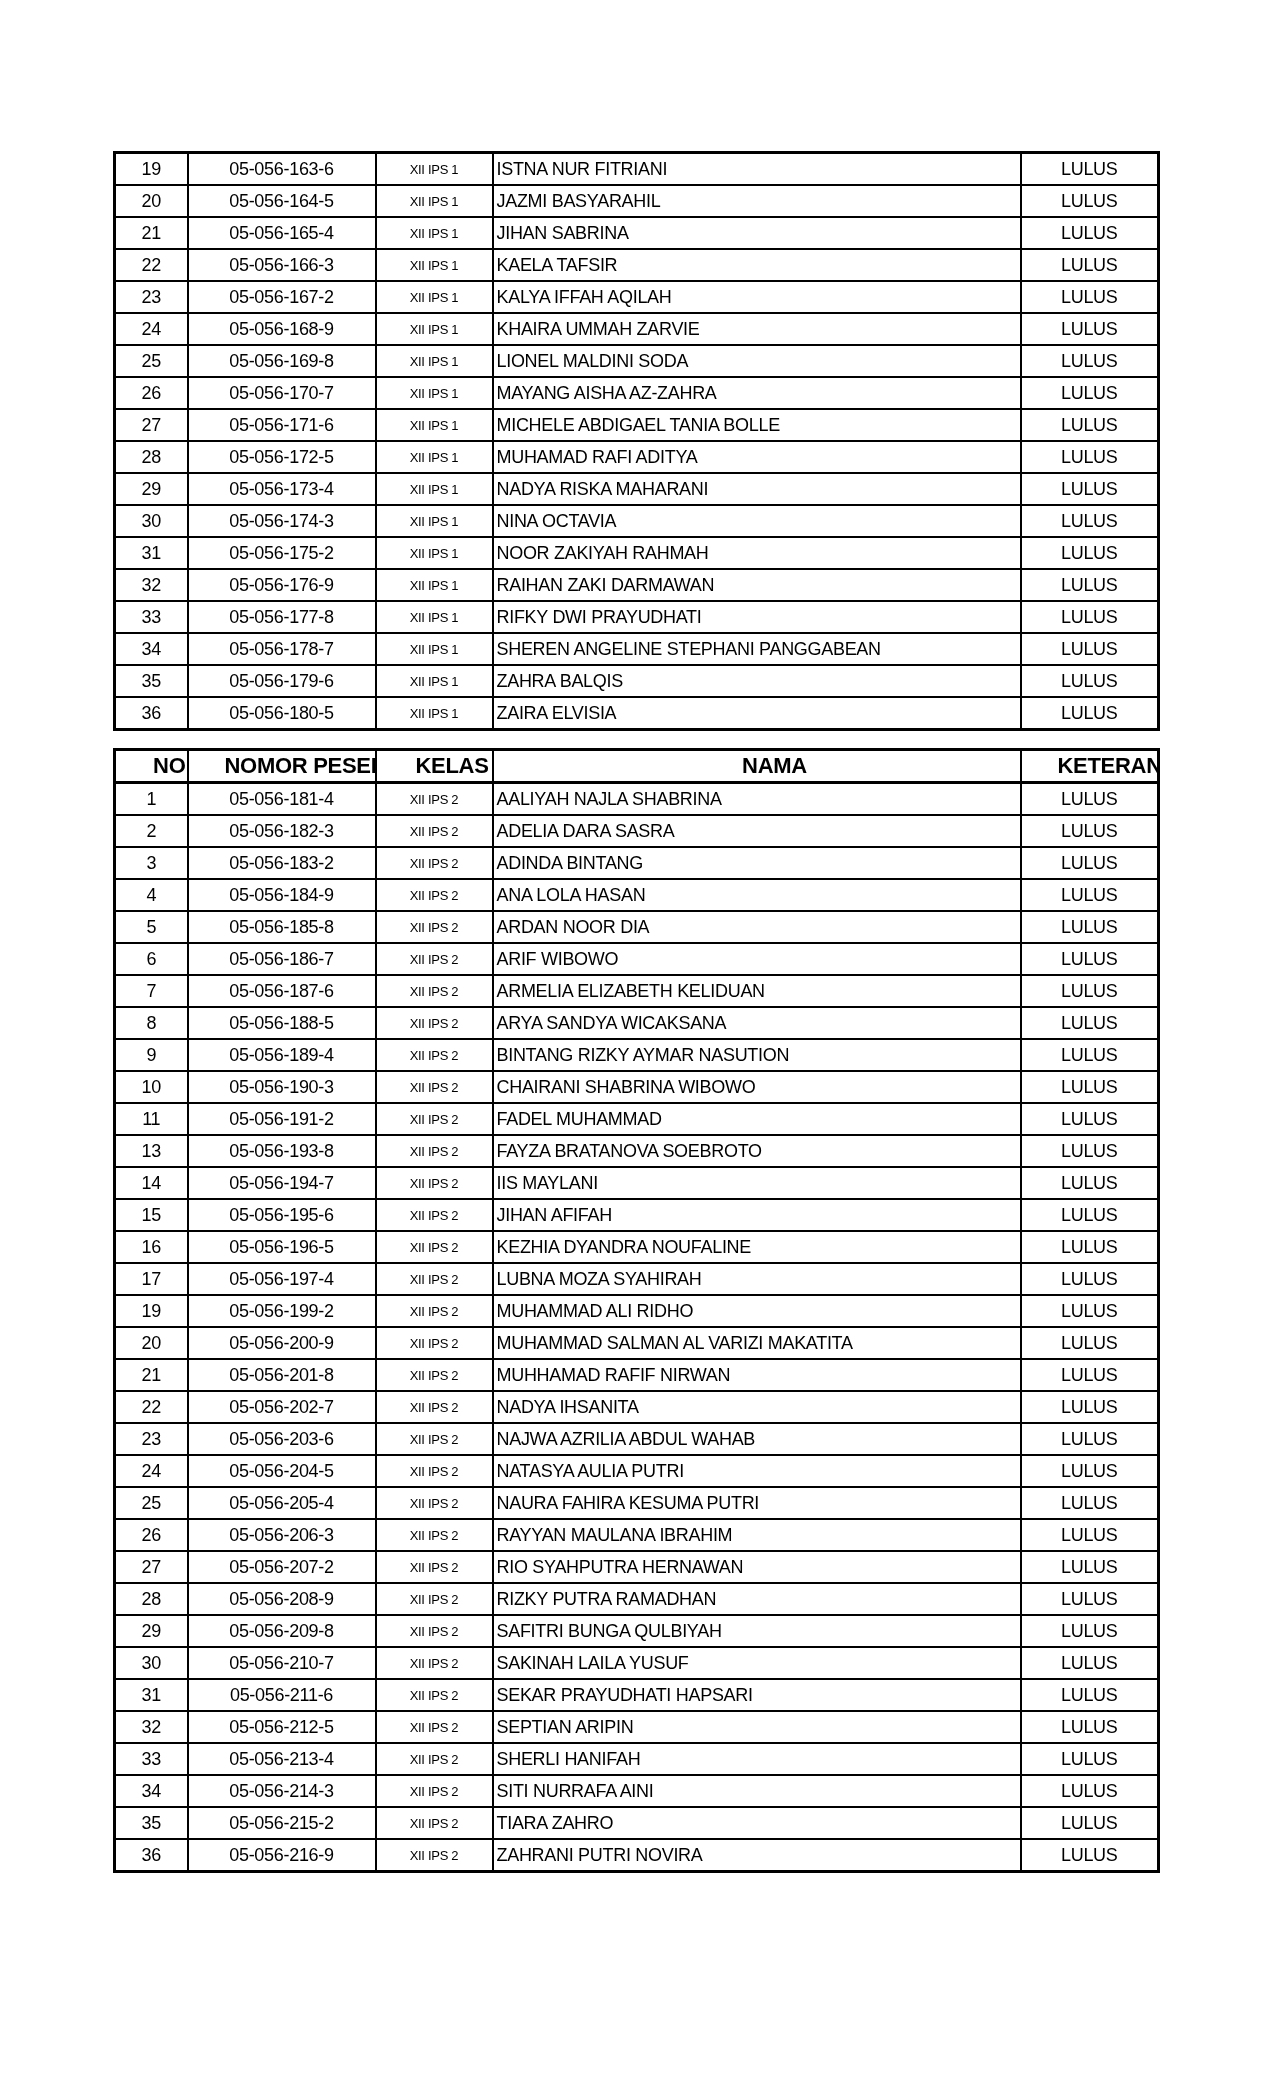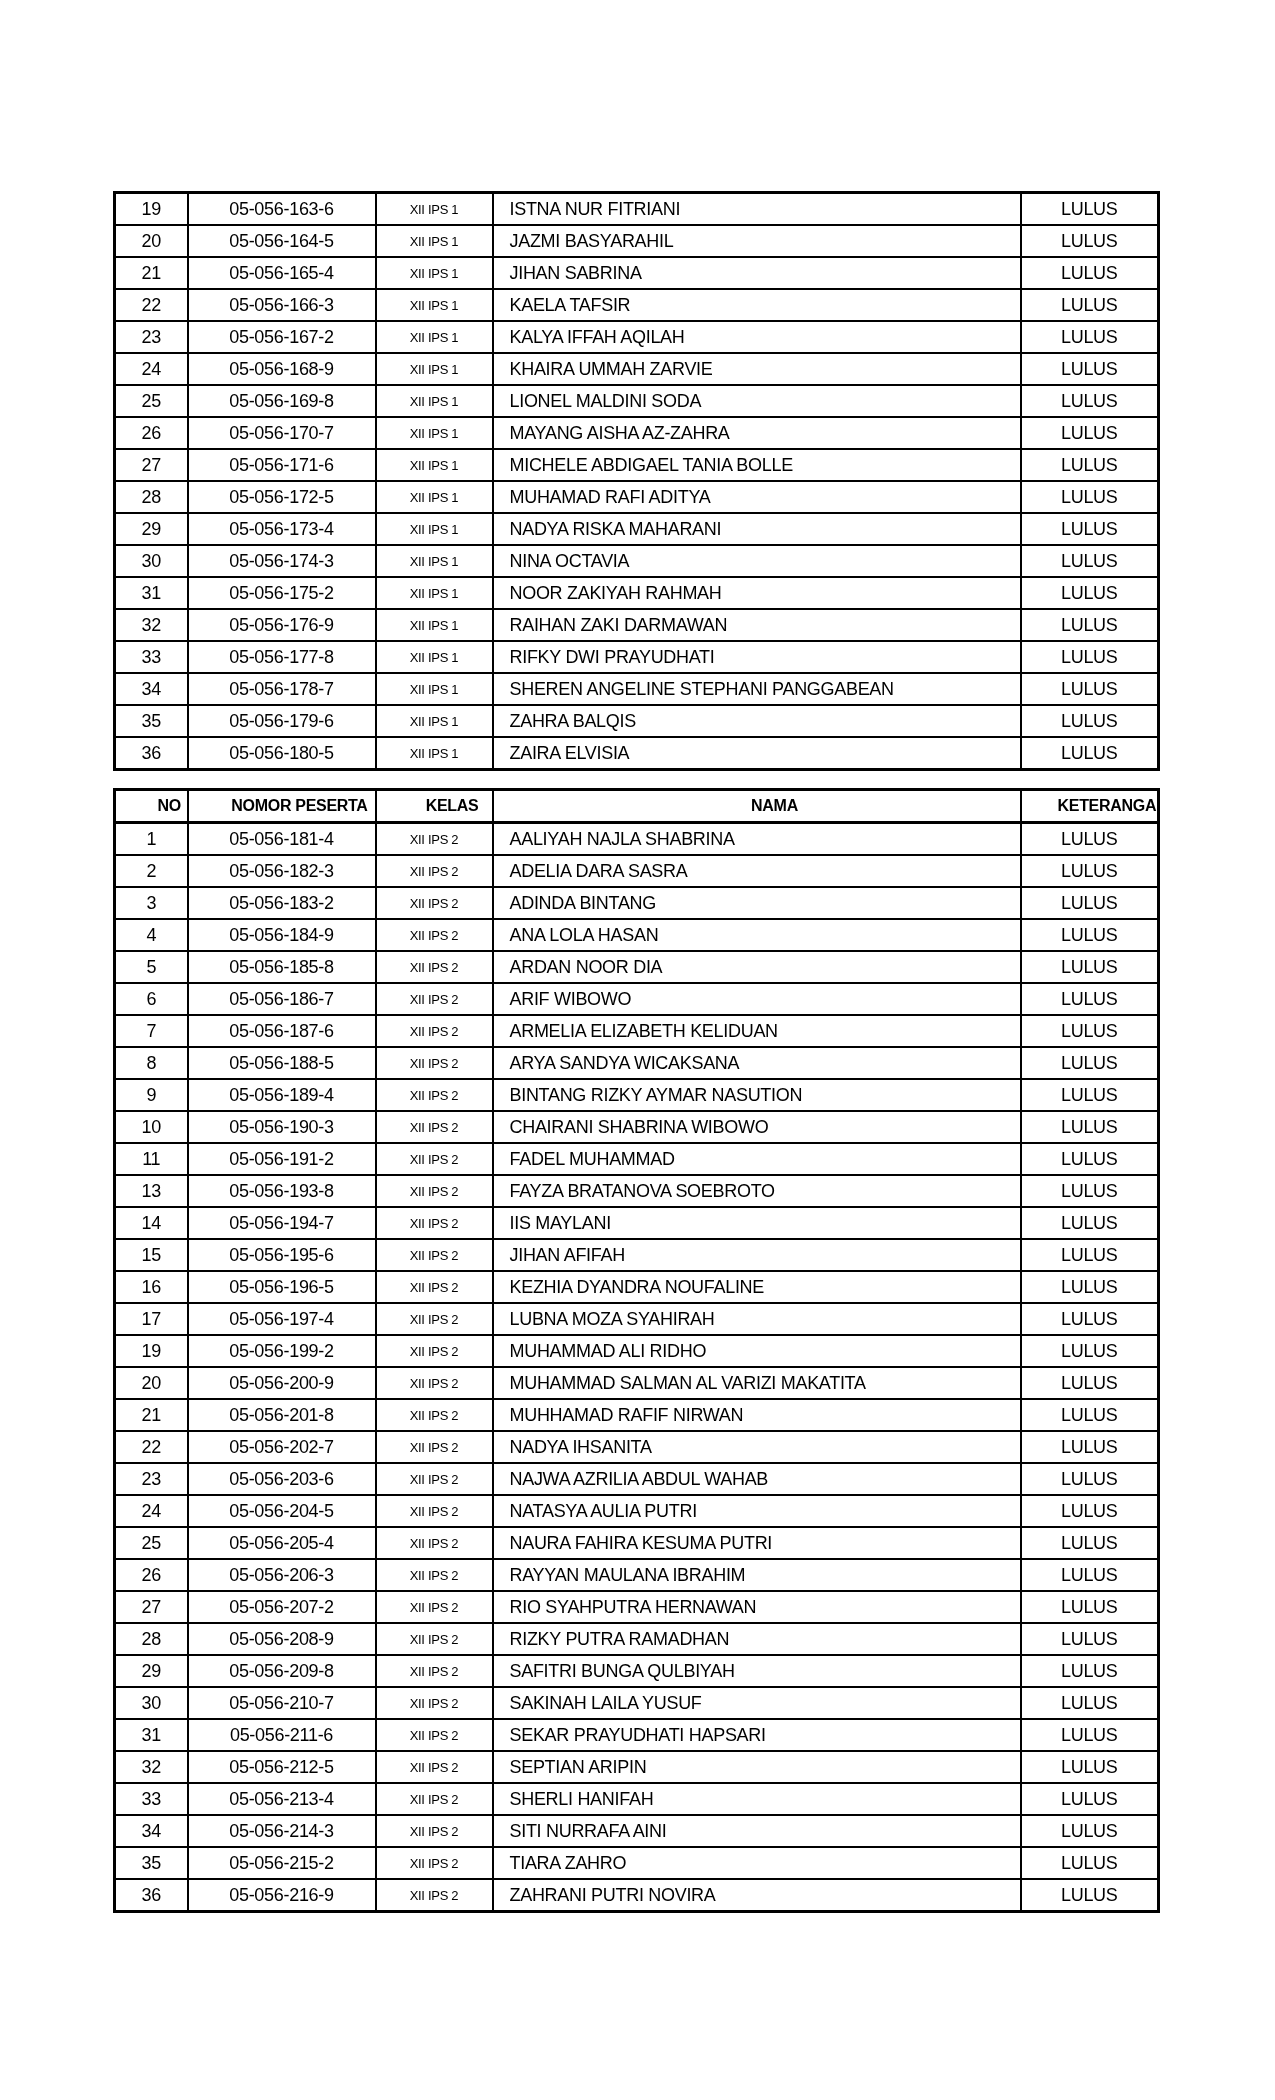--- a/index.html
+++ b/index.html
@@ -16,21 +16,20 @@
     color: #000000;
   }
   table.tbl {
     position: absolute;
     left: 113px;
     border-collapse: collapse;
     table-layout: fixed;
     width: 1044px;
     border: 3px solid #000000;
     background: #ffffff;
-    margin-top: 40px;
   }
   .tbl1 { top: 151px; }
   .tbl2 { top: 748px; }
   col.c-no    { width: 73px;  }
   col.c-nomor { width: 188px; }
   col.c-kelas { width: 117px; }
   col.c-nama  { width: 528px; }
   col.c-ket   { width: 138px; }
   .tbl td, .tbl th {
     border: 2px solid #000000;
@@ -42,27 +41,27 @@
     white-space: nowrap;
     overflow: hidden;
     vertical-align: middle;
     text-align: center;
     color: #000000;
   }
   .tbl th {
     font-weight: bold;
     border-top: 3px solid #000000;
     border-bottom: 3px solid #000000;
-    font-size: 16px;
+    font-size: 22px;
     padding-left: 36px;
   }
   .tbl td.nama, .tbl th.nama-h { }
   .tbl td.nama {
     text-align: left;
-    padding-left: 16px;
+    padding-left: 3px;
   }
   .tbl td.kelas { font-size: 13px; }
 </style>
 </head>
 <body>
 
 <div class="page">
 
   <table class="tbl tbl1">
     <colgroup>

